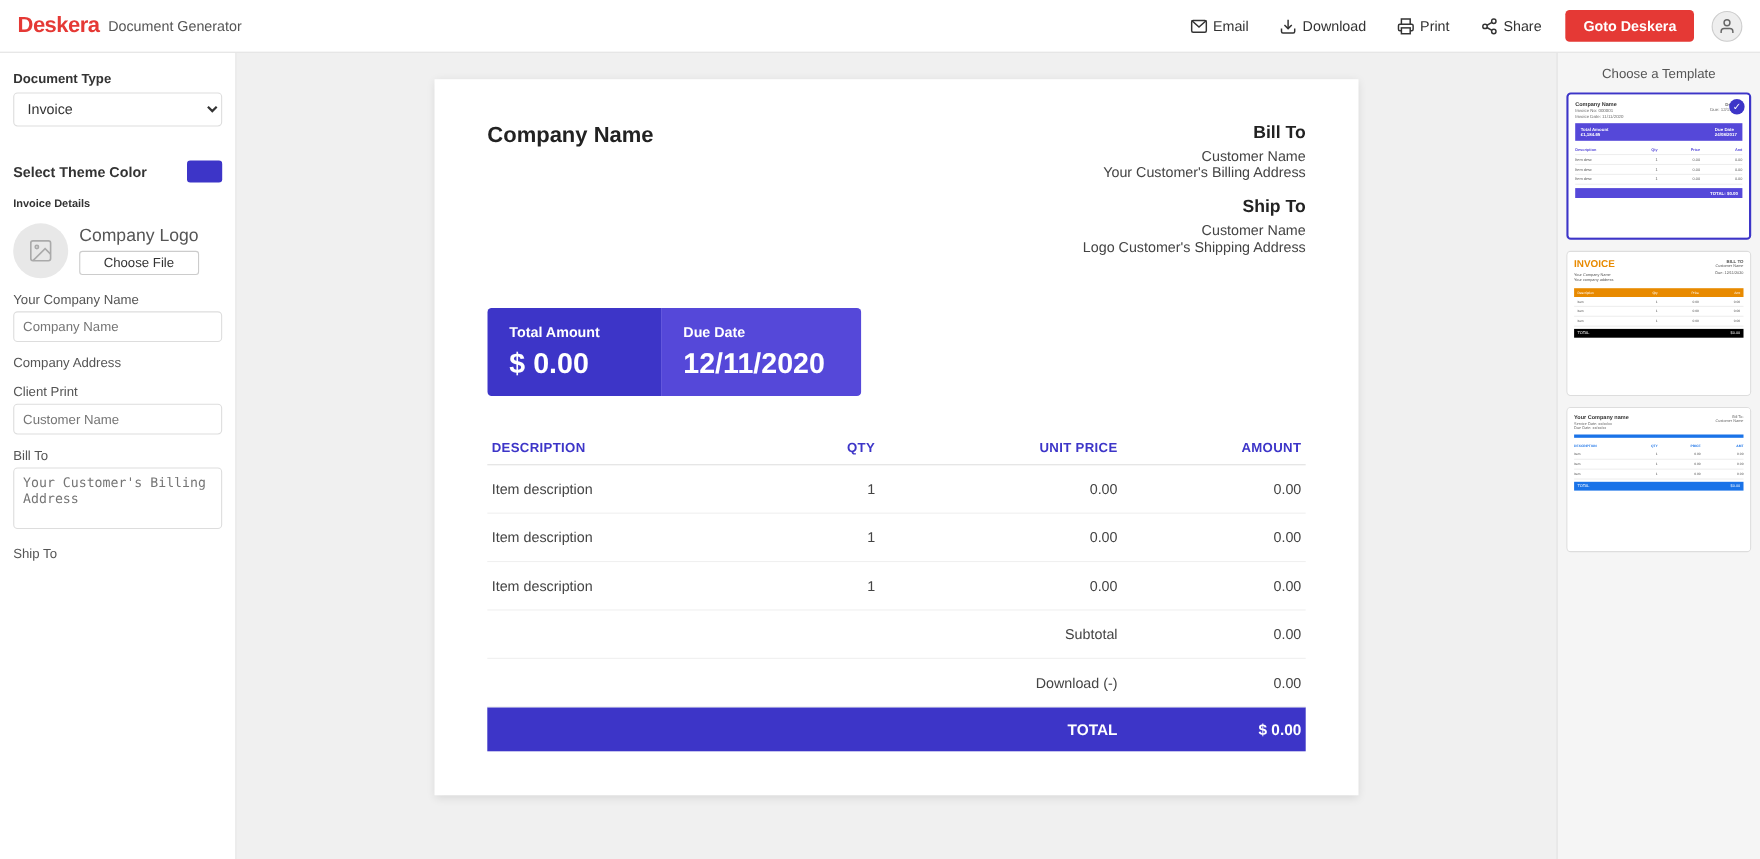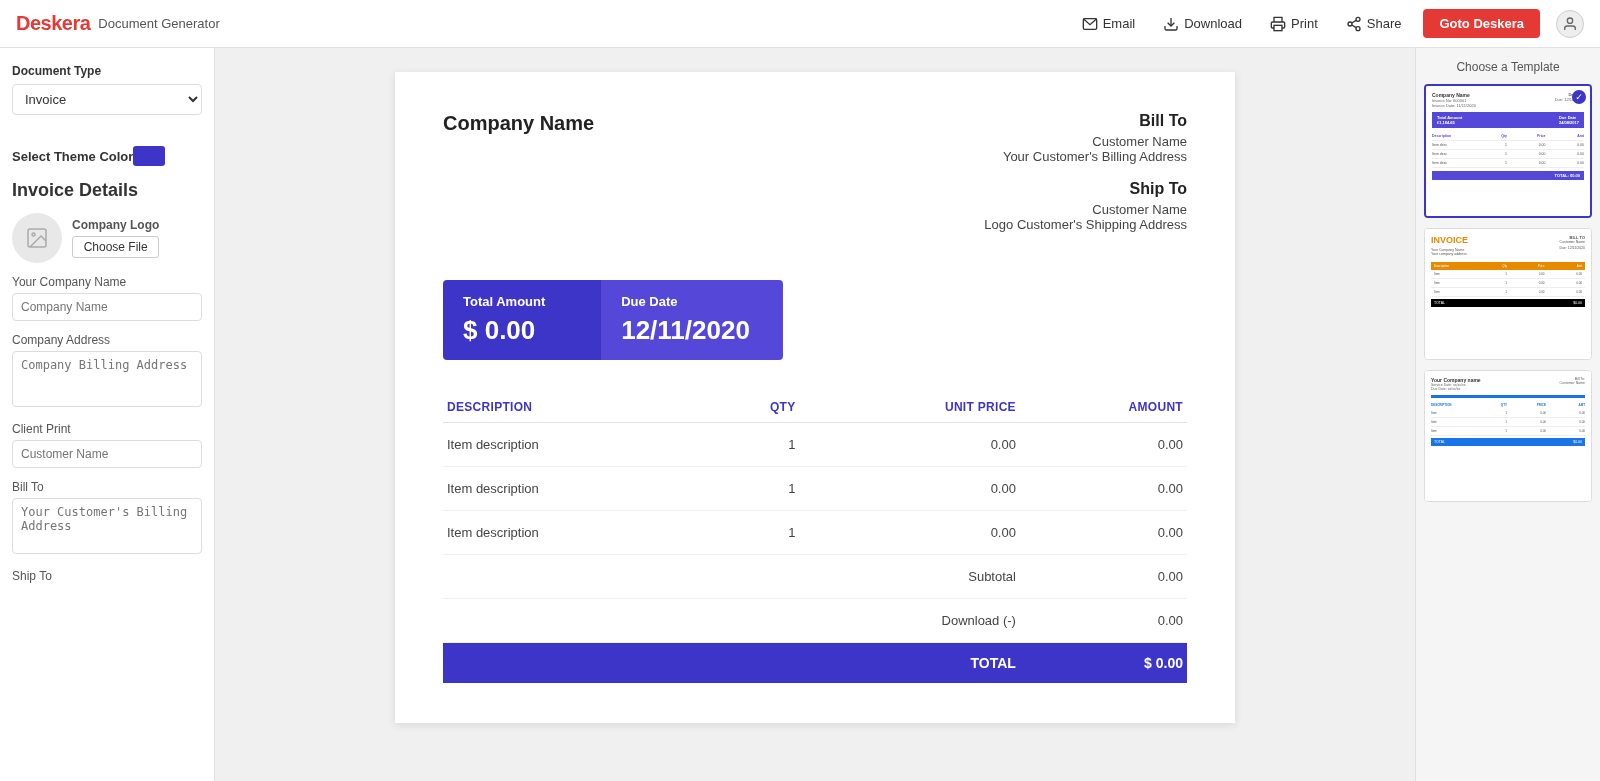--- a/index.html
+++ b/index.html
@@ -16,28 +16,28 @@
     .header-avatar { width: 28px; height: 28px; border-radius: 50%; border: 1px solid #ccc; background: #eee; display: flex; align-items: center; justify-content: center; cursor: pointer; }
 
     
     .main-layout { display: flex; flex: 1; overflow: hidden; }
 
     
     .sidebar { width: 215px; background: #fff; border-right: 1px solid #e0e0e0; overflow-y: auto; padding: 16px 12px; flex-shrink: 0; }
     .sidebar-section-label { font-size: 12px; font-weight: 600; color: #333; margin-bottom: 6px; margin-top: 12px; }
     .sidebar-section-label:first-child { margin-top: 0; }
     .sidebar-select { width: 100%; border: 1px solid #ddd; border-radius: 4px; padding: 6px 8px; font-size: 13px; background: #fff; color: #333; appearance: auto; }
-    .theme-color-row { display: flex; align-items: center; justify-content: flex-start; margin-top: 31px; margin-bottom: 8px; }
+    .theme-color-row { display: flex; align-items: center; justify-content: space-between; margin-top: 31px; margin-bottom: 8px; }
     .theme-color-label { font-size: 13px; font-weight: 600; color: #333; }
     .color-swatch { width: 32px; height: 20px; border-radius: 3px; cursor: pointer; }
-    .invoice-details-label { font-size: 18px; font-weight: 700; color: #333; margin: 14px 0 12px 0; }
+    .invoice-details-label { font-size: 10px; font-weight: 700; color: #333; margin: 14px 0 12px 0; }
     .logo-upload-row { display: flex; align-items: center; gap: 10px; margin-bottom: 12px; }
     .logo-circle { width: 50px; height: 50px; border-radius: 50%; background: #e8e8e8; display: flex; align-items: center; justify-content: center; flex-shrink: 0; }
     .logo-right { display: flex; flex-direction: column; gap: 4px; }
-    .logo-upload-label { font-size: 12px; color: #555; font-weight: 700; }
+    .logo-upload-label { font-size: 16px; color: #555; font-weight: 400; }
     .choose-file-btn { border: 1px solid #ccc; background: #fff; border-radius: 3px; padding: 3px 8px; font-size: 12px; cursor: pointer; color: #333; }
     .field-group { margin-bottom: 12px; }
     .field-label { font-size: 12px; color: #555; margin-bottom: 4px; }
     .field-input { width: 100%; border: 1px solid #ddd; border-radius: 4px; padding: 6px 8px; font-size: 12px; color: #666; background: #fff; }
     .field-textarea { width: 100%; border: 1px solid #ddd; border-radius: 4px; padding: 6px 8px; font-size: 12px; color: #666; background: #fff; resize: none; height: 56px; }
 
     
     .center-content { flex: 1; overflow-y: auto; padding: 24px; display: flex; flex-direction: column; align-items: center; }
     .invoice-paper { background: #fff; width: 840px; max-width: 100%; padding: 40px 48px; box-shadow: 0 2px 8px rgba(0,0,0,0.1); }
 
@@ -201,21 +201,20 @@
       </div>
     </div>
 
     <div class="field-group">
       <div class="field-label">Your Company Name</div>
       <input class="field-input" placeholder="Company Name" style="">
     </div>
 
     <div class="field-group">
       <div class="field-label">Company Address</div>
-      <textarea class="field-textarea" placeholder="Company Billing Address" style=""></textarea>
     </div>
 
     <div class="field-group">
       <div class="field-label">Client Print</div>
       <input class="field-input" placeholder="Customer Name" style="">
     </div>
 
     <div class="field-group">
       <div class="field-label">Bill To</div>
       <textarea class="field-textarea" placeholder="Your Customer's Billing Address" style=""></textarea>

